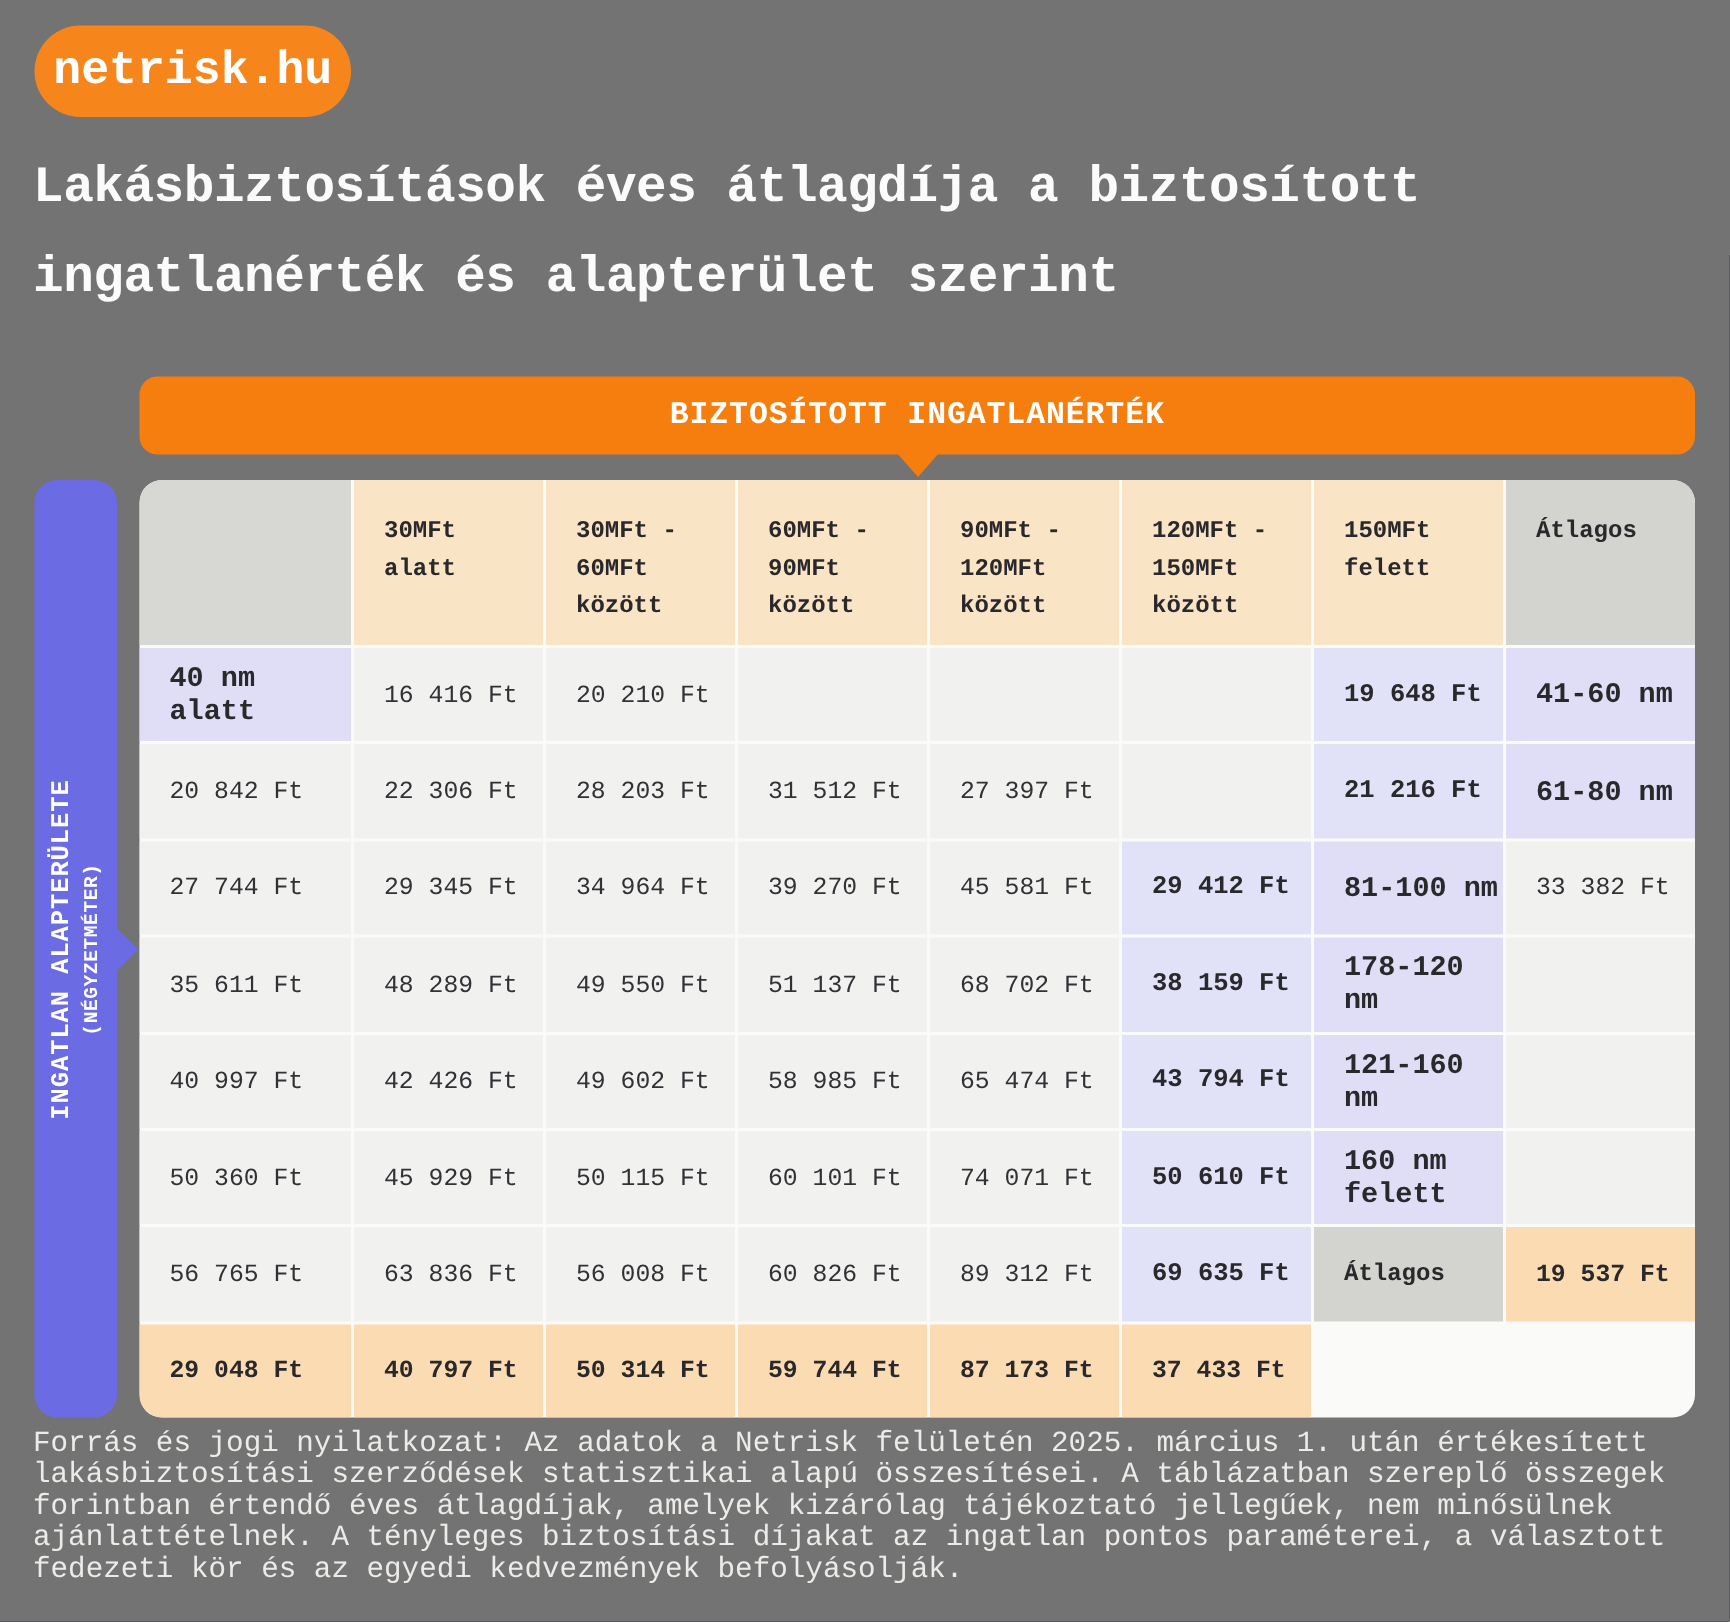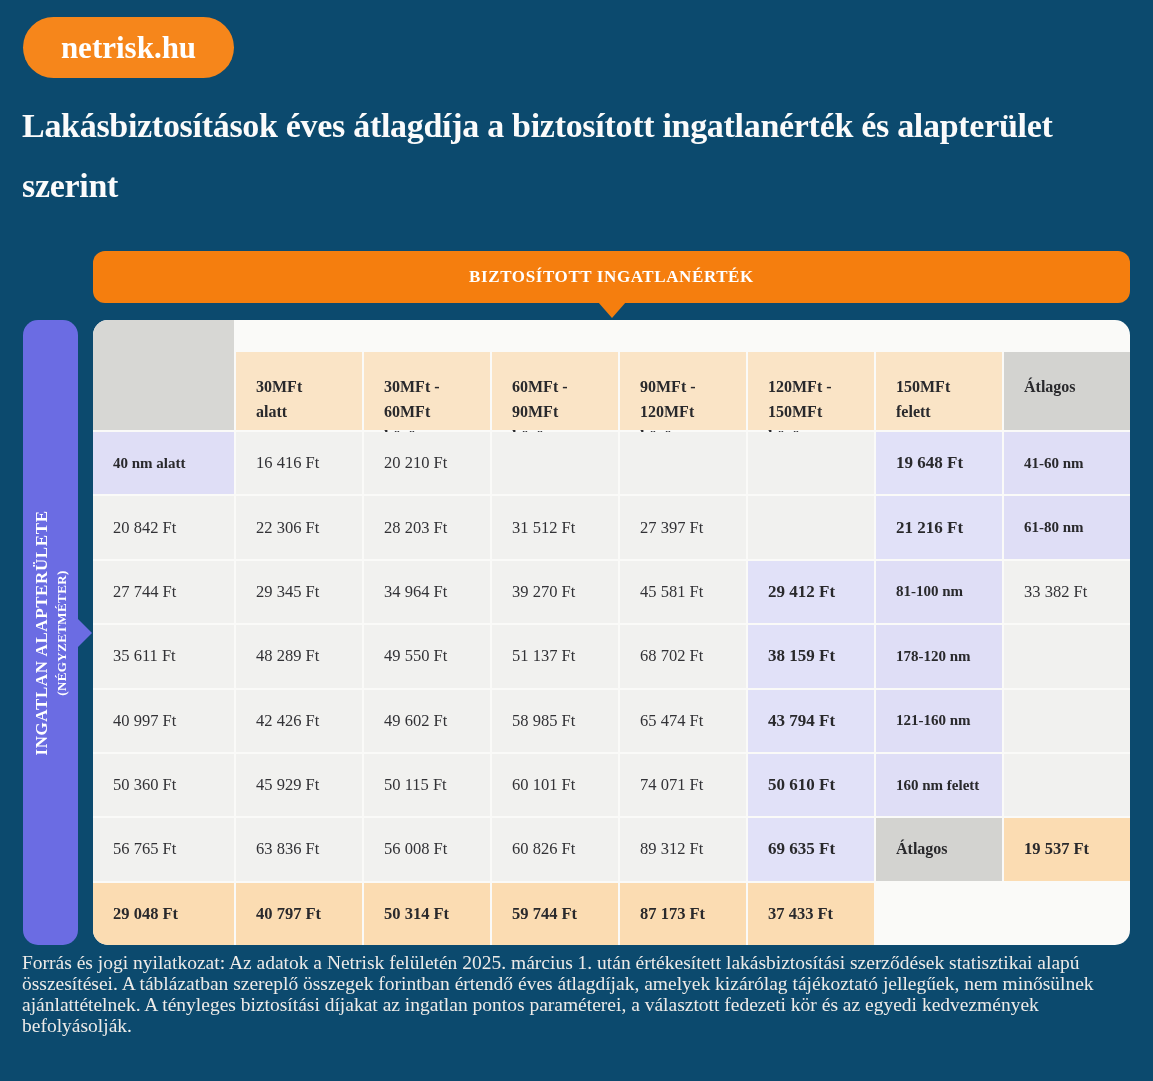--- a/index.html
+++ b/index.html
@@ -1,20 +1,20 @@
 <!DOCTYPE html>
 <html lang="hu"><head>
 <meta charset="utf-8">
 <style>
   html,body{margin:0;padding:0;background:#1d1c20;}
   .canvas{
     position:relative;
     width:1153px;height:1081px;
-    background:#0c4a6e;
-    font-family:Liberation Serif, serif;
+    background:#737373;
+    font-family:Liberation Mono, monospace;
     overflow:hidden;
   }
   
   .logo-pill{
     position:absolute;left:23px;top:17px;
     width:211px;height:61px;border-radius:31px;
     background:#F6861B;
     display:flex;align-items:center;justify-content:center;
   }
   .logo-pill span{
@@ -25,21 +25,21 @@
     position:absolute;left:22px;top:96px;width:1110px;margin:0;
     color:#FBFBFB;font-size:34px;font-weight:bold;line-height:60px;letter-spacing:-0.3px;
   }
   
   .banner{
     position:absolute;left:93px;top:251px;width:1037px;height:52px;
     background:#F57E0E;border-radius:12px;
     display:flex;align-items:center;justify-content:center;
   }
   .banner span{
-    color:#fff;font-weight:bold;font-size:17px;letter-spacing:0.6px;
+    color:#fff;font-weight:bold;font-size:21px;letter-spacing:0.6px;
   }
   .banner-pointer{
     position:absolute;left:50%;bottom:-15px;transform:translateX(-50%);
     width:0;height:0;
     border-left:14px solid transparent;border-right:14px solid transparent;
     border-top:16px solid #F57E0E;
   }
   
   .side-bar{
     position:absolute;left:23px;top:320px;width:55px;height:625px;
@@ -70,26 +70,25 @@
     background:#FAFAF8;
     border-radius:15px;overflow:hidden;
     box-sizing:border-box;
   }
   .grid > div{box-sizing:border-box;}
   .corner{background:#D7D7D4;}
   .colhead{
     background:#FAE4C6;padding:22px 8px 0 20px;
     font-weight:bold;font-size:16px;line-height:25px;color:#29292C;
     white-space:pre-line;
-    margin-top:32px;
   }
   .colhead-avg{background:#D3D3D0;}
   .rowlabel{
     background:#DFDEF6;display:flex;align-items:center;padding-left:20px;
-    font-weight:bold;font-size:15px;color:#29292C;
+    font-weight:bold;font-size:19px;color:#29292C;
   }
   .cell{
     background:#F1F1EF;display:flex;align-items:center;padding-left:20px;
     font-size:16.5px;color:#323236;
   }
   .avgcell{
     background:#E1E1F8;display:flex;align-items:center;padding-left:20px;
     font-weight:bold;font-size:17px;color:#29292C;
   }
   .sumlabel{

